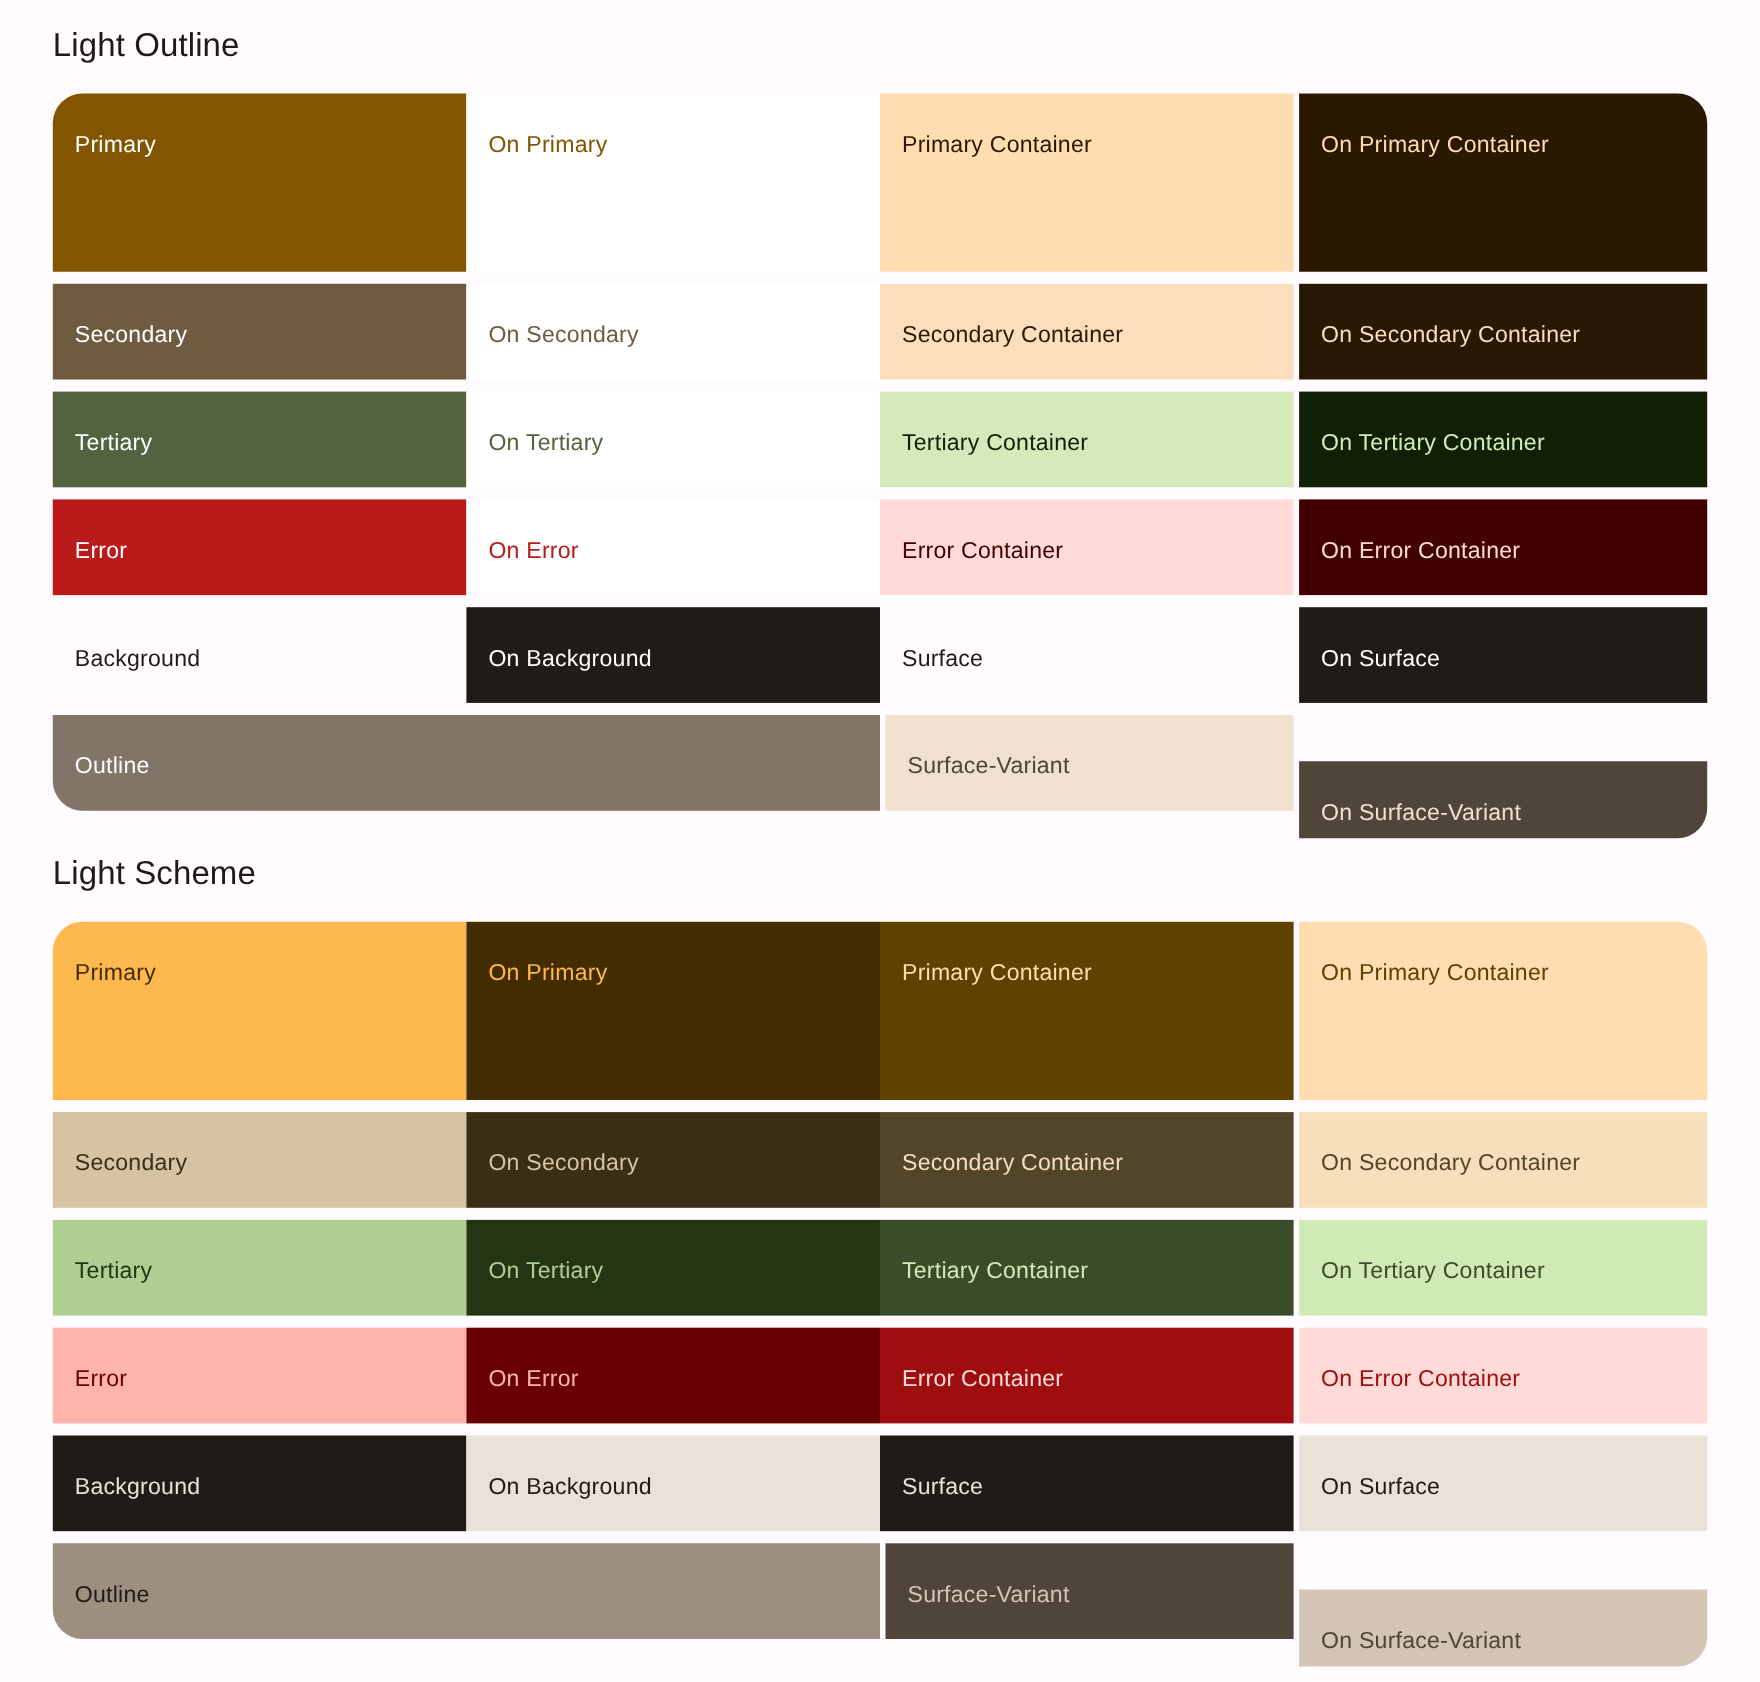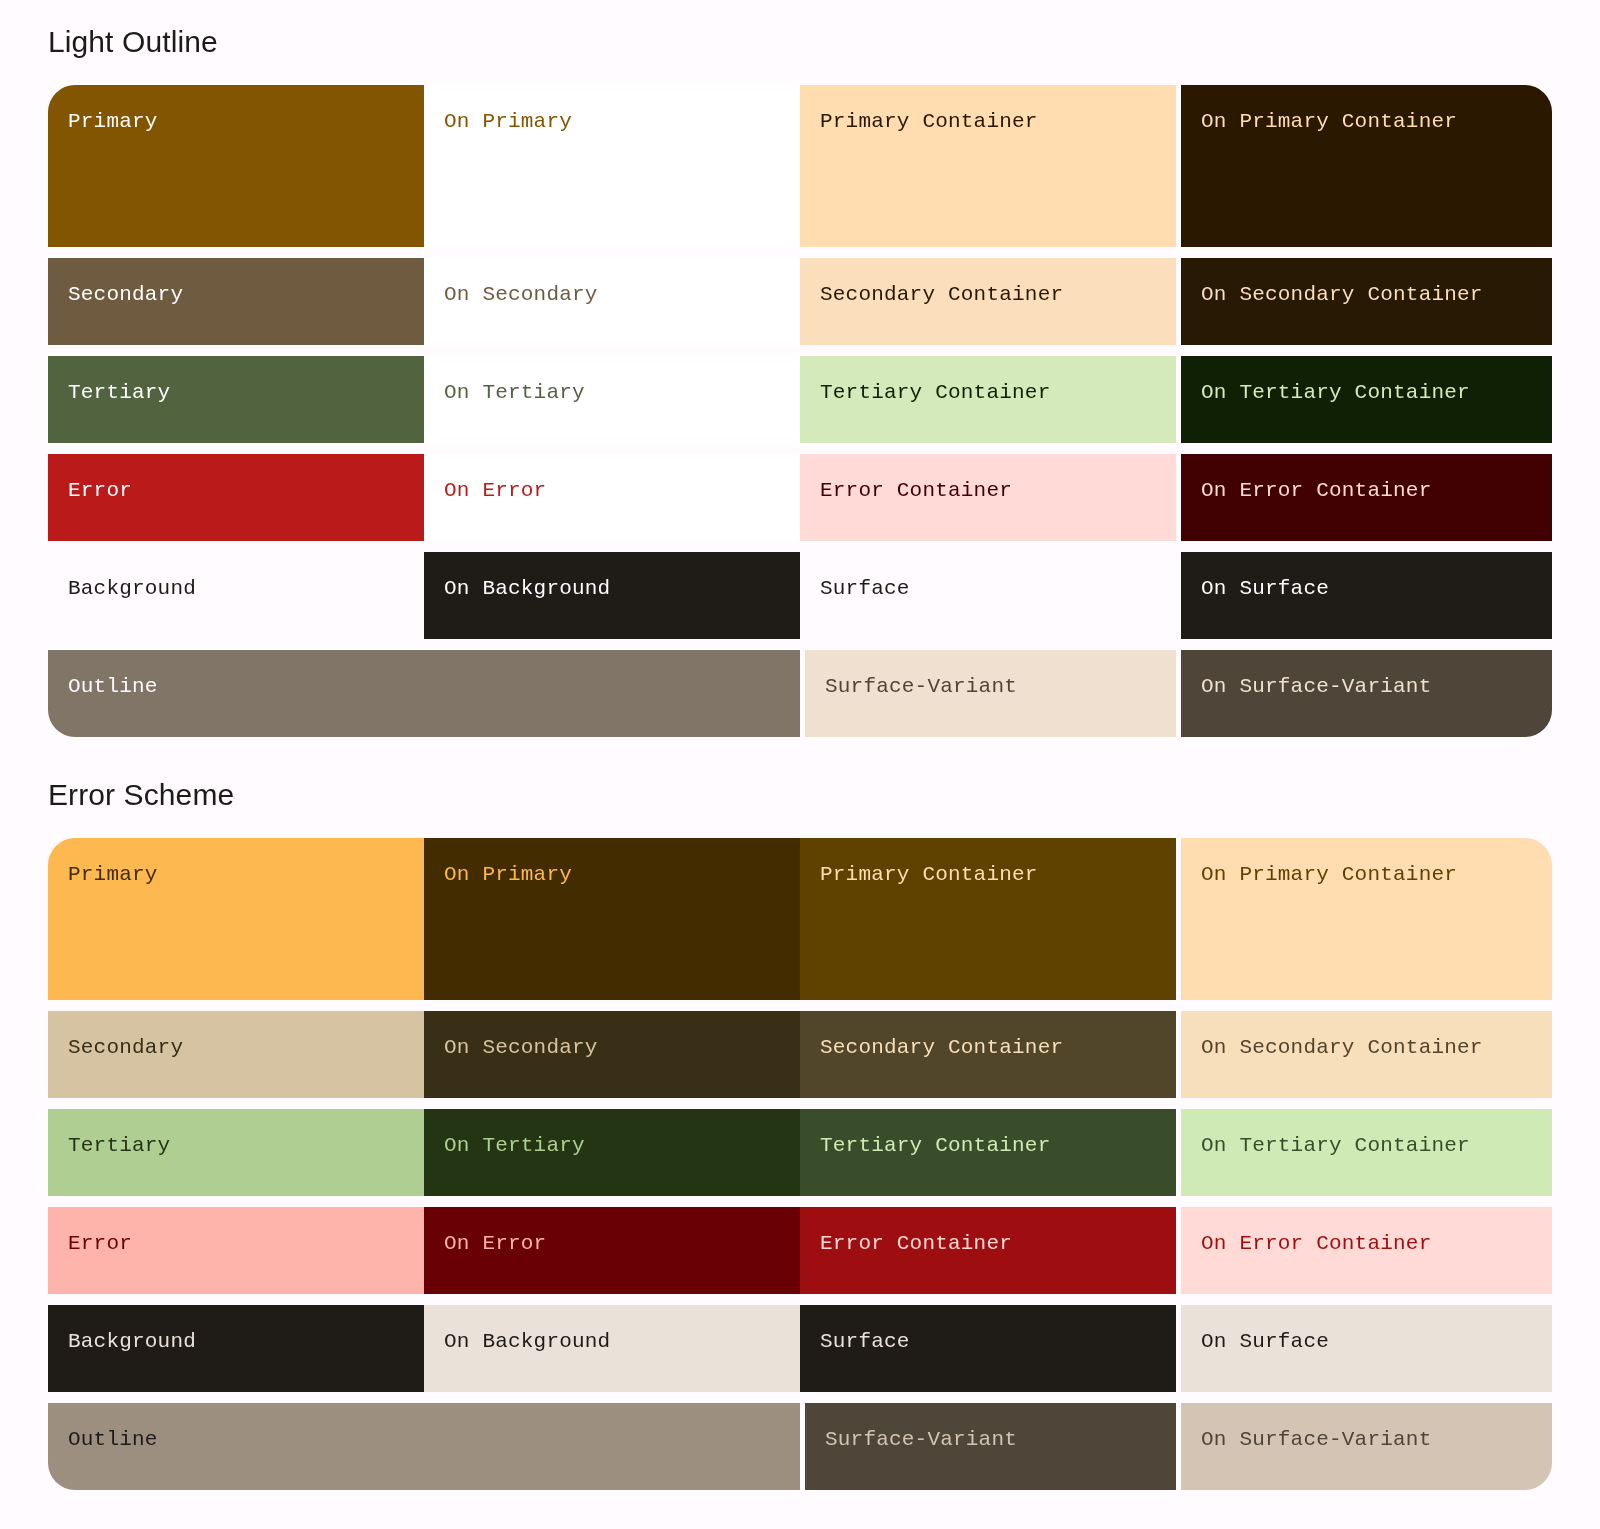--- a/index.html
+++ b/index.html
@@ -28,34 +28,33 @@
   .title-dark  { padding-top: 43px; padding-bottom: 28px; }
   .scheme-grid {
     display: grid;
     grid-template-columns: repeat(4, 1fr);
     grid-template-rows: 162px repeat(5, 87px);
     row-gap: 11px;
     column-gap: 0;
   }
   .tile {
     box-sizing: border-box;
-    padding: 25px 20px;
+    padding: 35px 20px;
     font-size: 21px;
     letter-spacing: 0.2px;
     line-height: 1.15;
     overflow: hidden;
     white-space: nowrap;
-    font-family: Liberation Mono, monospace;
   }
   .tile.gap  { margin-left: 5px; }
   .tile.span2 { grid-column: span 2; }
   .tile.tl { border-top-left-radius: 27px; }
   .tile.tr { border-top-right-radius: 27px; }
   .tile.bl { border-bottom-left-radius: 27px; }
-  .tile.br { border-bottom-right-radius: 27px; }
+  .tile.br { border-bottom-right-radius: 27px; margin-top: 42px; }
 </style>
 </head>
 <body>
 
 <div class="wrap">
 
   <section>
     <h2 class="scheme-title title-light">Light Outline</h2>
     <div class="scheme-grid" id="grid-0">
         <div class="tile tl" style="background: rgb(130, 85, 0); color: rgb(255, 255, 255);"><span class="tile-label">Primary</span></div>
@@ -78,21 +77,21 @@
         <div class="tile" style="background: rgb(31, 27, 22); color: rgb(255, 251, 255);"><span class="tile-label">On Background</span></div>
         <div class="tile" style="background: rgb(255, 251, 255); color: rgb(31, 27, 22);"><span class="tile-label">Surface</span></div>
         <div class="tile gap" style="background: rgb(31, 27, 22); color: rgb(255, 251, 255);"><span class="tile-label">On Surface</span></div>
         <div class="tile span2 bl" style="background: rgb(129, 117, 103); color: rgb(255, 251, 255);"><span class="tile-label">Outline</span></div>
         <div class="tile gap" style="background: rgb(240, 224, 207); color: rgb(79, 69, 57);"><span class="tile-label">Surface-Variant</span></div>
         <div class="tile gap br" style="background: rgb(79, 69, 57); color: rgb(240, 224, 207);"><span class="tile-label">On Surface-Variant</span></div>
       </div>
   </section>
 
   <section>
-    <h2 class="scheme-title title-dark">Error Scheme</h2>
+    <h2 class="scheme-title title-dark">Light Scheme</h2>
     <div class="scheme-grid" id="grid-1">
         <div class="tile tl" style="background: rgb(253, 184, 79); color: rgb(67, 44, 0);"><span class="tile-label">Primary</span></div>
         <div class="tile" style="background: rgb(67, 44, 0); color: rgb(253, 184, 79);"><span class="tile-label">On Primary</span></div>
         <div class="tile" style="background: rgb(95, 65, 0); color: rgb(255, 221, 177);"><span class="tile-label">Primary Container</span></div>
         <div class="tile gap tr" style="background: rgb(255, 221, 177); color: rgb(95, 65, 0);"><span class="tile-label">On Primary Container</span></div>
         <div class="tile" style="background: rgb(213, 195, 161); color: rgb(57, 46, 22);"><span class="tile-label">Secondary</span></div>
         <div class="tile" style="background: rgb(57, 46, 22); color: rgb(213, 195, 161);"><span class="tile-label">On Secondary</span></div>
         <div class="tile" style="background: rgb(81, 69, 42); color: rgb(248, 223, 187);"><span class="tile-label">Secondary Container</span></div>
         <div class="tile gap" style="background: rgb(248, 223, 187); color: rgb(81, 69, 42);"><span class="tile-label">On Secondary Container</span></div>
         <div class="tile" style="background: rgb(175, 206, 145); color: rgb(36, 53, 20);"><span class="tile-label">Tertiary</span></div>

